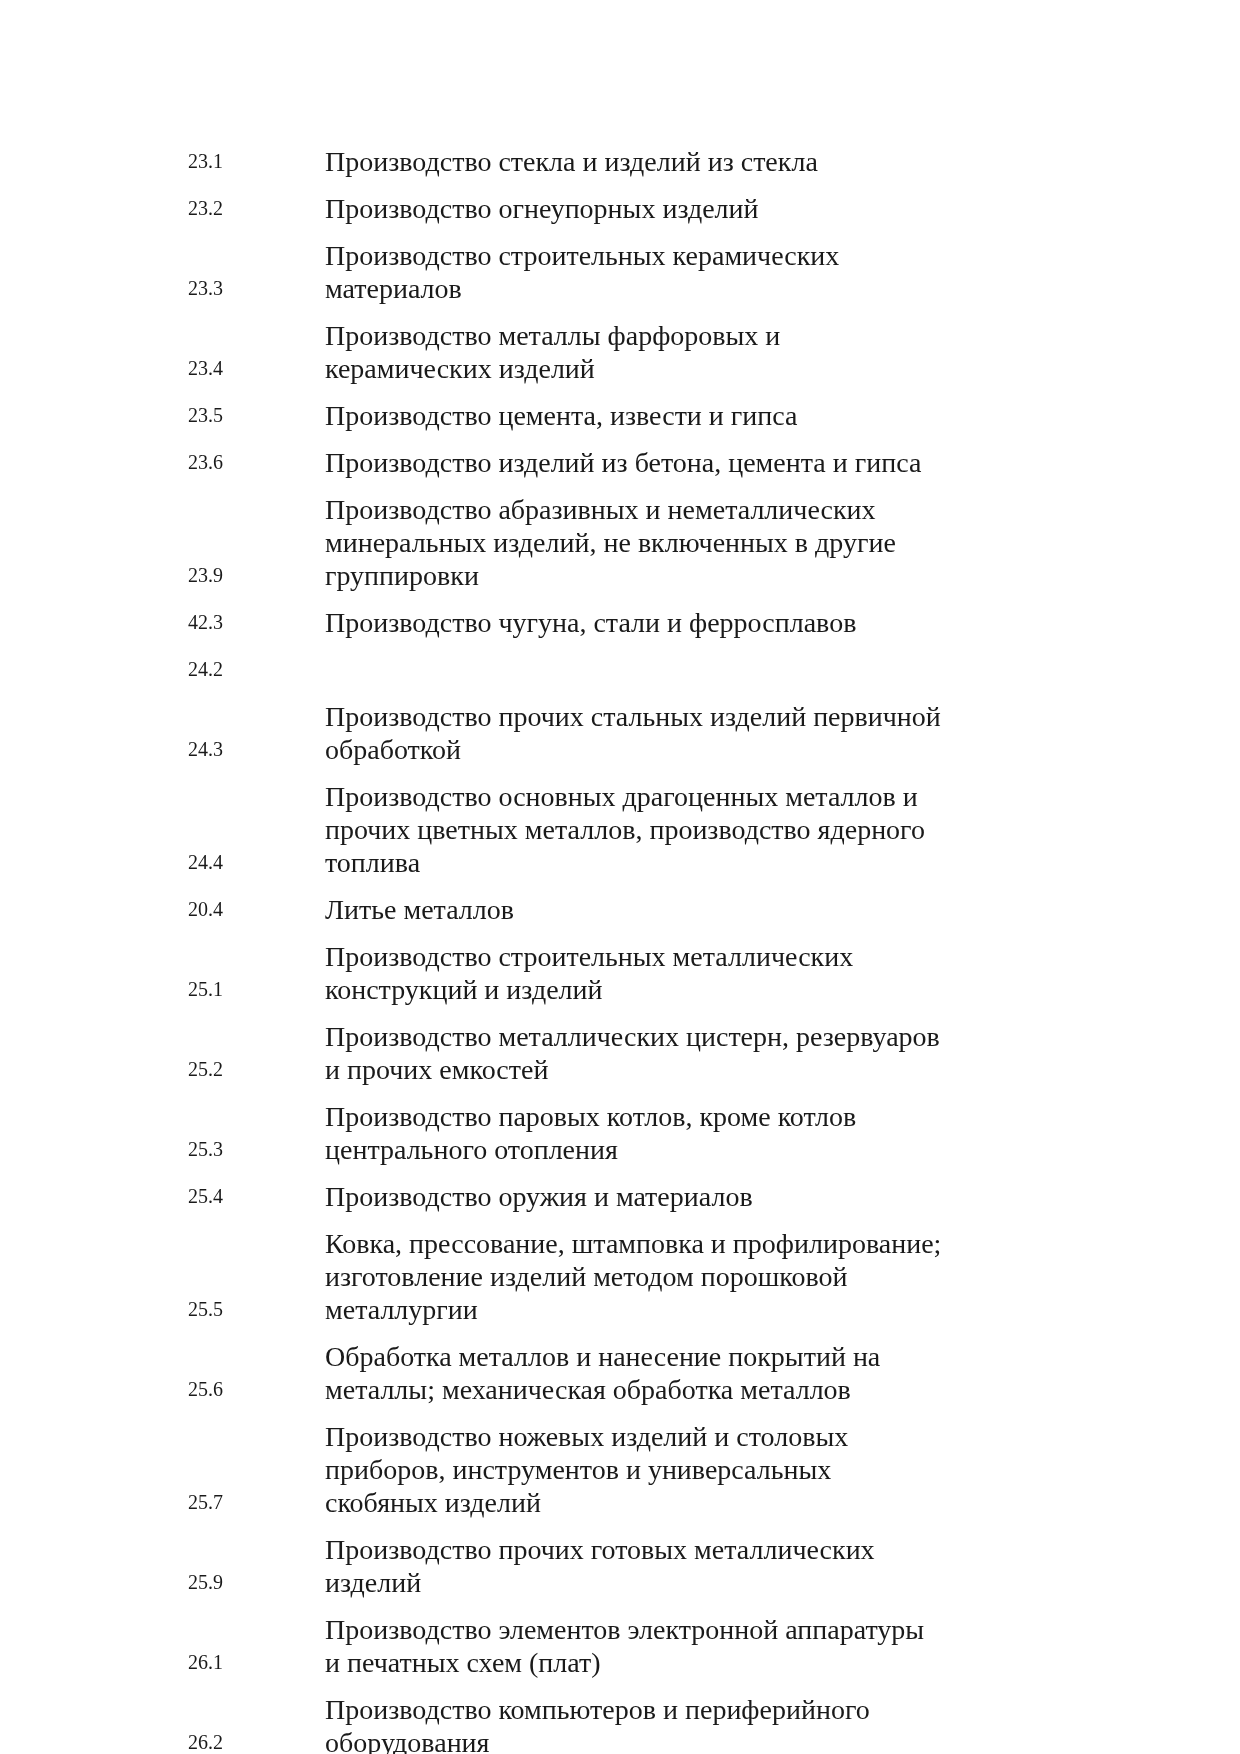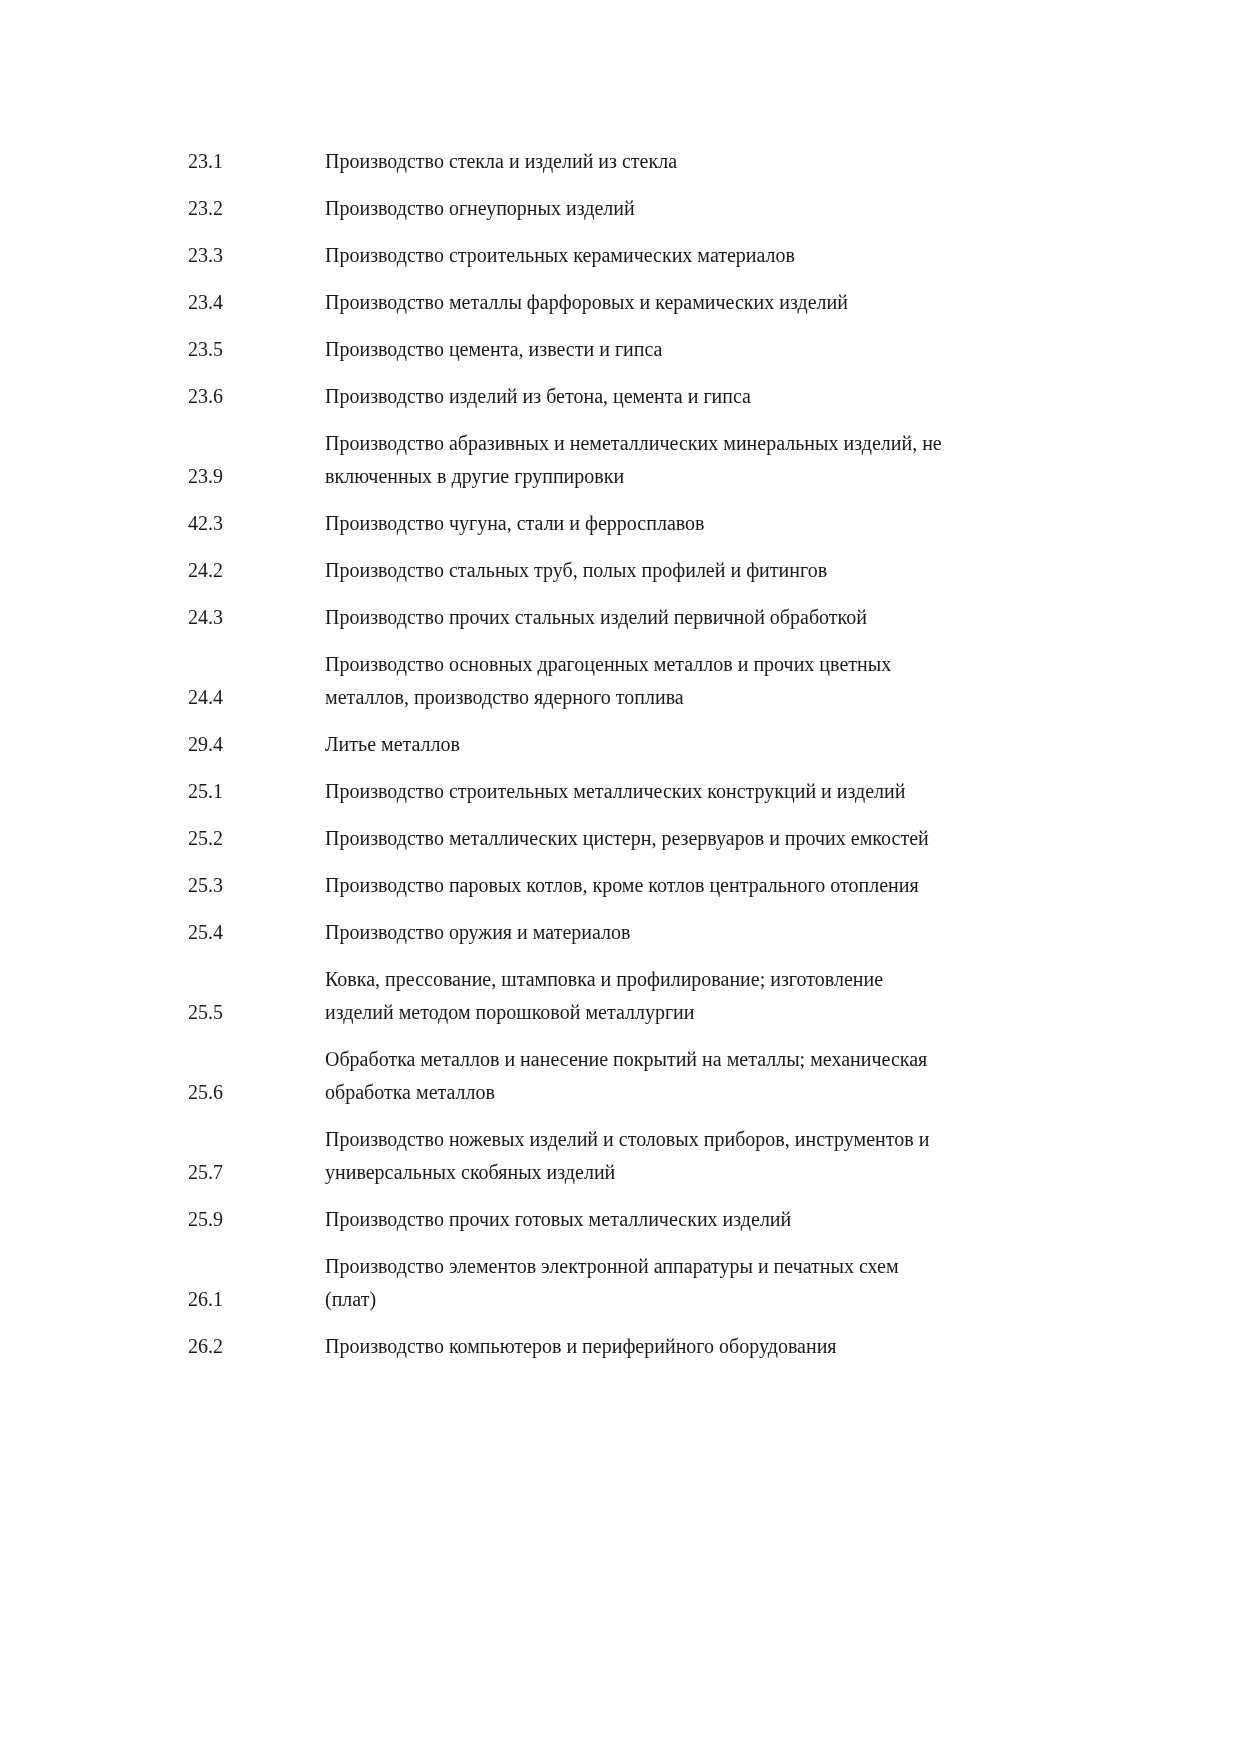--- a/index.html
+++ b/index.html
@@ -28,21 +28,21 @@
   }
   .code {
     flex: 0 0 137px;
     font-size: 20px;
     line-height: 33px;
     white-space: nowrap;
   }
   .desc {
     flex: 1 1 auto;
     max-width: 620px;
-    font-size: 20px;
+    font-size: 28px;
     line-height: 33px;
   }
 </style>
 </head>
 <body>
 
 <div class="page">
   <div id="code-list">
   <div class="row">
     <span class="code">23.1</span>
@@ -80,35 +80,34 @@
     <span class="desc">Производство абразивных и неметаллических минеральных изделий, не включенных в другие группировки</span>
   </div>
 
   <div class="row">
     <span class="code">42.3</span>
     <span class="desc">Производство чугуна, стали и ферросплавов</span>
   </div>
 
   <div class="row">
     <span class="code">24.2</span>
-    <span class="desc">Производство стальных труб, полых профилей и фитингов</span>
   </div>
 
   <div class="row">
     <span class="code">24.3</span>
     <span class="desc">Производство прочих стальных изделий первичной обработкой</span>
   </div>
 
   <div class="row">
     <span class="code">24.4</span>
     <span class="desc">Производство основных драгоценных металлов и прочих цветных металлов, производство ядерного топлива</span>
   </div>
 
   <div class="row">
-    <span class="code">29.4</span>
+    <span class="code">20.4</span>
     <span class="desc">Литье металлов</span>
   </div>
 
   <div class="row">
     <span class="code">25.1</span>
     <span class="desc">Производство строительных металлических конструкций и изделий</span>
   </div>
 
   <div class="row">
     <span class="code">25.2</span>

